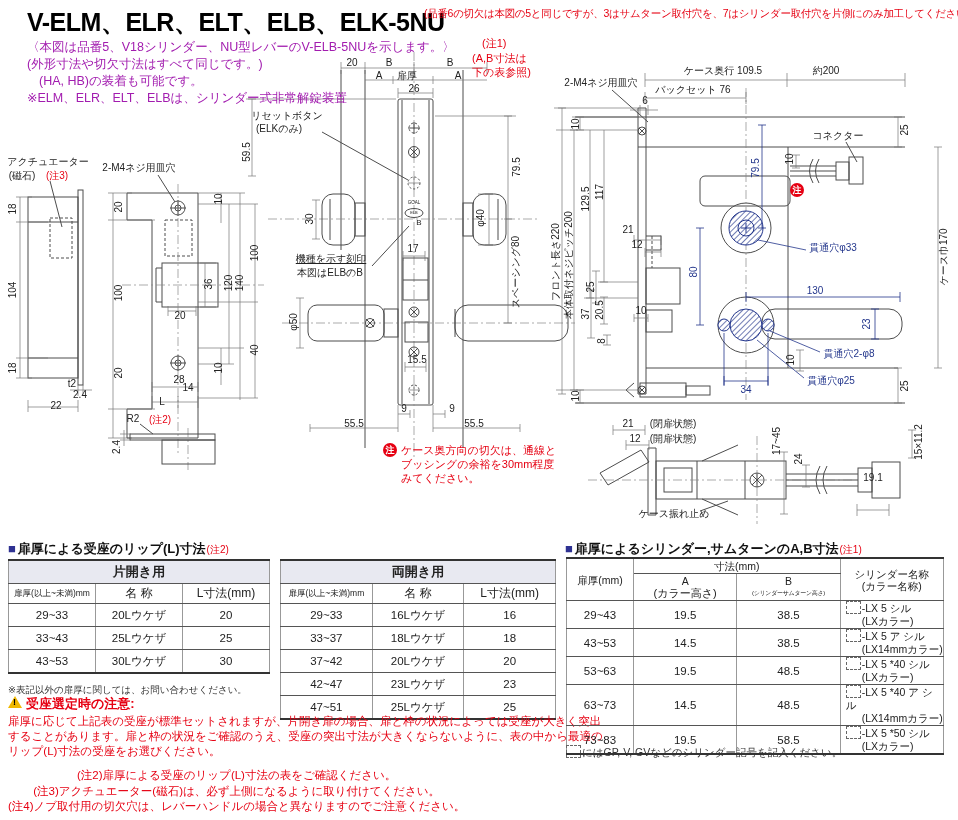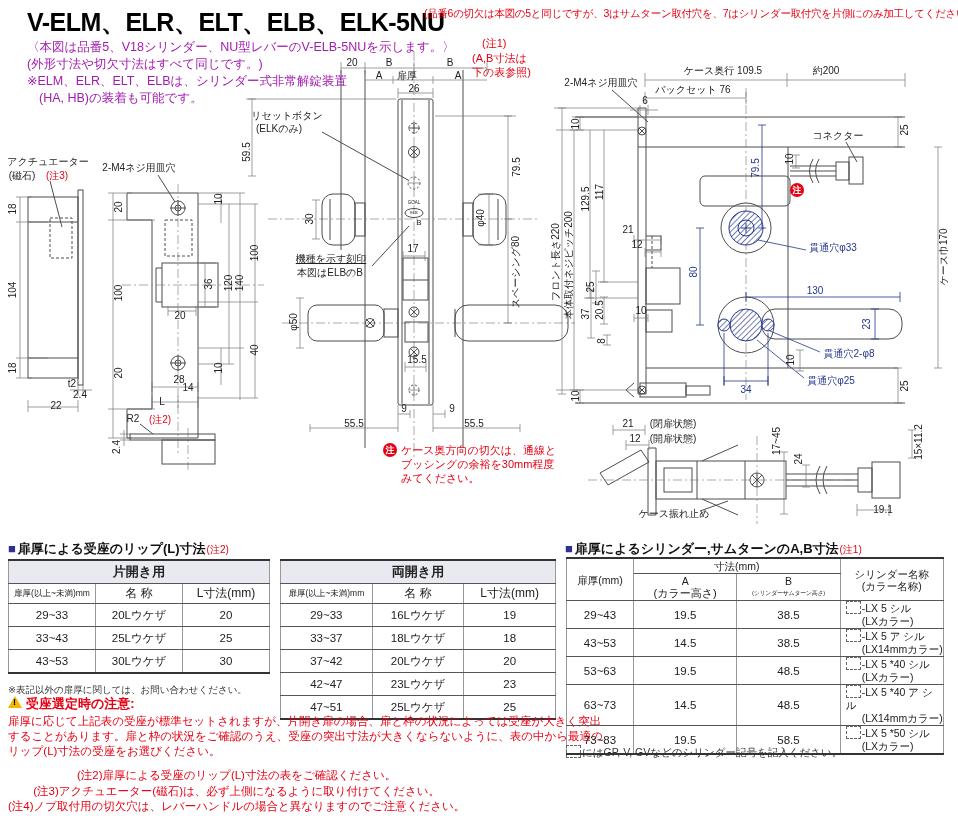--- a/index.html
+++ b/index.html
@@ -324,30 +324,30 @@
       <span class="lbl v" style="left: 791px; top: 360px;">10</span>
       <span class="lbl v" style="left: 905px; top: 386px;">25</span>
       <span class="lbl v" style="left: 944px; top: 257px;">ケース巾170</span>
       <span class="lbl" style="left: 628px; top: 424px;">21</span>
       <span class="lbl" style="left: 673px; top: 424px;">(閉扉状態)</span>
       <span class="lbl" style="left: 635px; top: 439px;">12</span>
       <span class="lbl" style="left: 673px; top: 439px;">(開扉状態)</span>
       <span class="lbl v" style="left: 777px; top: 441px;">17~45</span>
       <span class="lbl v" style="left: 799px; top: 459px;">24</span>
       <span class="lbl v" style="left: 919px; top: 442px;">15×11.2</span>
-      <span class="lbl" style="left: 873px; top: 510px; margin-left: 10px;">19.1</span>
+      <span class="lbl" style="left: 873px; top: 478px;">19.1</span>
       <span class="lbl" style="left: 674px; top: 514px;">ケース振れ止め</span>
     </div>
 
   <div class="hdr">
     <div class="title">V-ELM、ELR、ELT、ELB、ELK-5NU</div>
     <div class="sub">〈本図は品番5、V18シリンダー、NU型レバーのV-ELB-5NUを示します。〉</div>
     <div class="sub">(外形寸法や切欠寸法はすべて同じです。)</div>
+    <div class="sub ind">(HA, HB)の装着も可能です。</div>
     <div class="sub">※ELM、ELR、ELT、ELBは、シリンダー式非常解錠装置</div>
-    <div class="sub ind">(HA, HB)の装着も可能です。</div>
   </div>
 
   <div class="topnote">(品番6の切欠は本図の5と同じですが、3はサムターン取付穴を、7はシリンダー取付穴を片側にのみ加工してください。)</div>
 
   <div class="note1" id="note1">
       <div>(注1)</div>
       <div>(A,B寸法は</div>
       <div>下の表参照)</div>
     </div>
 
@@ -399,21 +399,21 @@
             <th colspan="3" class="tt">両開き用</th>
           </tr>
           <tr>
             <th class="ch c0">扉厚(以上~未満)mm</th>
             <th class="ch c1">名 称</th>
             <th class="ch c2">L寸法(mm)</th>
           </tr>
           <tr>
             <td class="c0">29~33</td>
             <td class="c1">16Lウケザ</td>
-            <td class="c2">19</td>
+            <td class="c2">16</td>
           </tr>
           <tr>
             <td class="c0">33~37</td>
             <td class="c1">18Lウケザ</td>
             <td class="c2">18</td>
           </tr>
           <tr>
             <td class="c0">37~42</td>
             <td class="c1">20Lウケザ</td>
             <td class="c2">20</td>

